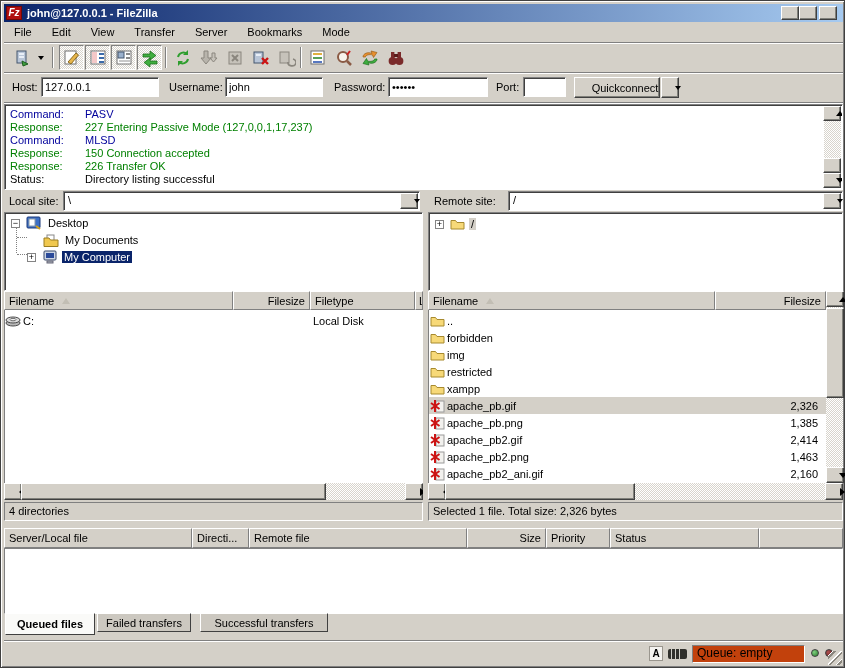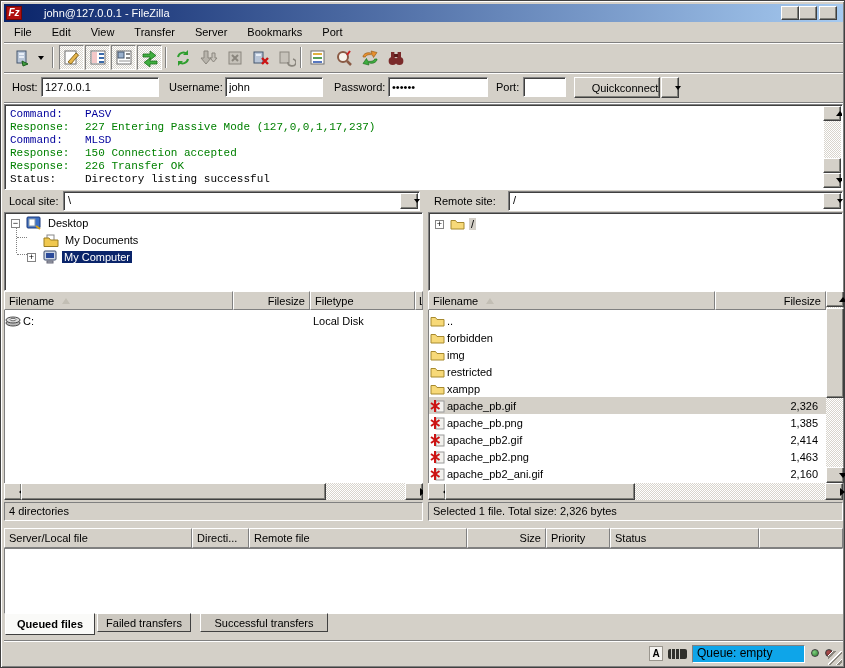--- a/index.html
+++ b/index.html
@@ -10,21 +10,21 @@
     border:1px solid #404040; box-shadow: inset 1px 1px 0 #fff, inset -1px -1px 0 #808080, inset 2px 2px 0 #d4d0c8; }
 
   
   .raised { background:#d4d0c8; border:1px solid; border-color:#fff #404040 #404040 #fff; box-shadow: inset -1px -1px 0 #80807a; padding-left: 16px; }
 
   
   #titlebar { position:absolute; left:3px; top:3px; width:839px; height:18px;
     background:linear-gradient(90deg,#0a246a,#a6caf0); display:flex; align-items:center; }
   #fzicon { width:16px; height:14px; margin-left:2px; background:#b01010; border:1px solid #700808;
     color:#fff; font-weight:bold; font-style:italic; font-size:10px; line-height:12px; text-align:center; }
-  #title-text { color:#fff; font-weight:normal; font-size:11px; margin-left:22px; white-space:nowrap; }
+  #title-text { color:#fff; font-weight:bold; font-size:11px; margin-left:5px; white-space:nowrap; }
   .tb-btn { position:absolute; top:2px; width:16px; height:14px; display:flex; align-items:center; justify-content:center; }
   #btn-min { right:44px; } #btn-max { right:26px; } #btn-close { right:6px; }
 
   
   #menubar { position:absolute; left:3px; top:21px; width:839px; height:20px; display:flex; align-items:center; }
   .menu-item { padding:0 10px; line-height:19px; color:#000; }
   .groove { position:absolute; left:3px; width:839px; height:2px; border-top:1px solid #808080; border-bottom:1px solid #fff; }
 
   
   #toolbar { position:absolute; left:3px; top:43px; width:839px; height:28px; }
@@ -38,21 +38,21 @@
   #qcbar { position:absolute; left:3px; top:72px; width:839px; height:29px; }
   .qc-label { position:absolute; top:8px; }
   .qc-input { position:absolute; top:4px; height:20px; background:#fff; border:1px solid; border-color:#808080 #fff #fff #808080;
     box-shadow: inset 1px 1px 0 #404040; font-family:"Liberation Sans",sans-serif; font-size:11px; padding:0 3px; }
   #qc-btn { position:absolute; left:570px; top:4px; width:86px; height:21px; font-size:11px; display:flex; align-items:center; justify-content:center; }
   #qc-btn-dd { position:absolute; left:657px; top:4px; width:16px; height:21px; display:flex; align-items:center; justify-content:center; }
 
   
   #log { position:absolute; left:3px; top:103px; width:839px; height:86px; }
   #log-inner { position:absolute; inset:0; background:#fff; border:1px solid; border-color:#808080 #fff #fff #808080; box-shadow: inset 1px 1px 0 #404040; overflow:hidden; }
-  .log-row { position:relative; height:13px; line-height:13px; white-space:nowrap;font-family:Liberation Mono, monospace; }
+  .log-row { position:relative; height:13px; line-height:13px; white-space:nowrap; }
   .log-label { position:absolute; left:5px; }
   .log-text { position:absolute; left:80px; }
 
   
   .vscroll { position:absolute; width:17px; background:repeating-conic-gradient(#fff 0 25%, #d8d4cc 0 50%); background-size:2px 2px; }
   .hscroll { position:absolute; height:17px; background:repeating-conic-gradient(#fff 0 25%, #d8d4cc 0 50%); background-size:2px 2px; }
   .sbtn { position:absolute; width:16px; height:16px; display:flex; align-items:center; justify-content:center; }
   .thumb { position:absolute; }
   .ar-up { width:0;height:0;border-left:4px solid transparent;border-right:4px solid transparent;border-bottom:5px solid #000; }
   .ar-dn { width:0;height:0;border-left:4px solid transparent;border-right:4px solid transparent;border-top:5px solid #000; }
@@ -98,21 +98,21 @@
   .tab { position:absolute; border:1px solid; border-color:#fff #404040 #404040 #fff; display:flex; align-items:center; justify-content:center; overflow:hidden; }
   .tab.active { top:612px; height:22px; background:#fafaf8; font-weight:bold; }
   .tab.inactive { top:612px; height:19px; background:#ccc8c0; }
 
   
   #statusbar { position:absolute; left:3px; top:639px; width:839px; height:26px; border-top:1px solid #808080; box-shadow: inset 0 1px 0 #fff; }
   #dtype { position:absolute; left:645px; top:5px; width:14px; height:15px; background:#f4f3f0; border:1px solid #9a968e;
     font-size:10px; font-weight:bold; text-align:center; line-height:13px; }
   #speedbadge { position:absolute; left:664px; top:8px; width:19px; height:10px; background:#30302c; border-radius:2px;
     background-image:linear-gradient(90deg, transparent 3px, #cfcfc8 3px, #cfcfc8 4px, transparent 4px, transparent 7px, #cfcfc8 7px, #cfcfc8 8px, transparent 8px, transparent 11px, #cfcfc8 11px, #cfcfc8 12px, transparent 12px); }
-  #queuebox { position:absolute; left:688px; top:4px; width:113px; height:18px; background:#0ea5e9;
+  #queuebox { position:absolute; left:688px; top:4px; width:113px; height:18px; background:#c2410c;
     border:1px solid; border-color:#808080 #fff #fff #808080; line-height:15px; padding-left:4px; font-size:12px; }
   .led { position:absolute; top:8px; width:8px; height:8px; border-radius:50%; border:1px solid #404040; }
   #led-green { left:807px; background:radial-gradient(circle at 35% 35%, #7fd07f, #2a7a2a); }
   #led-red { left:821px; background:radial-gradient(circle at 35% 35%, #b05050, #5e1f1f); }
   #grip { position:absolute; right:1px; bottom:1px; width:14px; height:14px;
     background:repeating-linear-gradient(135deg, transparent 0 3px, #fff 3px 4px, #8a867e 4px 6px); }
 </style>
 </head>
 <body>
 
@@ -139,21 +139,21 @@
     </div>
   </div>
 
   <div id="menubar">
     <span class="menu-item">File</span>
     <span class="menu-item">Edit</span>
     <span class="menu-item">View</span>
     <span class="menu-item">Transfer</span>
     <span class="menu-item">Server</span>
     <span class="menu-item">Bookmarks</span>
-    <span class="menu-item">Port</span>
+    <span class="menu-item">Mode</span>
   </div>
   <div class="groove" style="top:41px"></div>
 
   <div id="toolbar">
     <div class="tbtn" style="left:5px">
       <svg width="18" height="18">
         <rect x="4" y="2" width="9" height="12" fill="#b9c6d8" stroke="#44566e"></rect>
         <rect x="6" y="4" width="5" height="2" fill="#e8eef6"></rect>
           <rect x="6" y="7" width="5" height="2" fill="#e8eef6"></rect>
         <path d="M9 12l6 3-5 2z" fill="#3f9e3f" stroke="#1e5e1e"></path>

